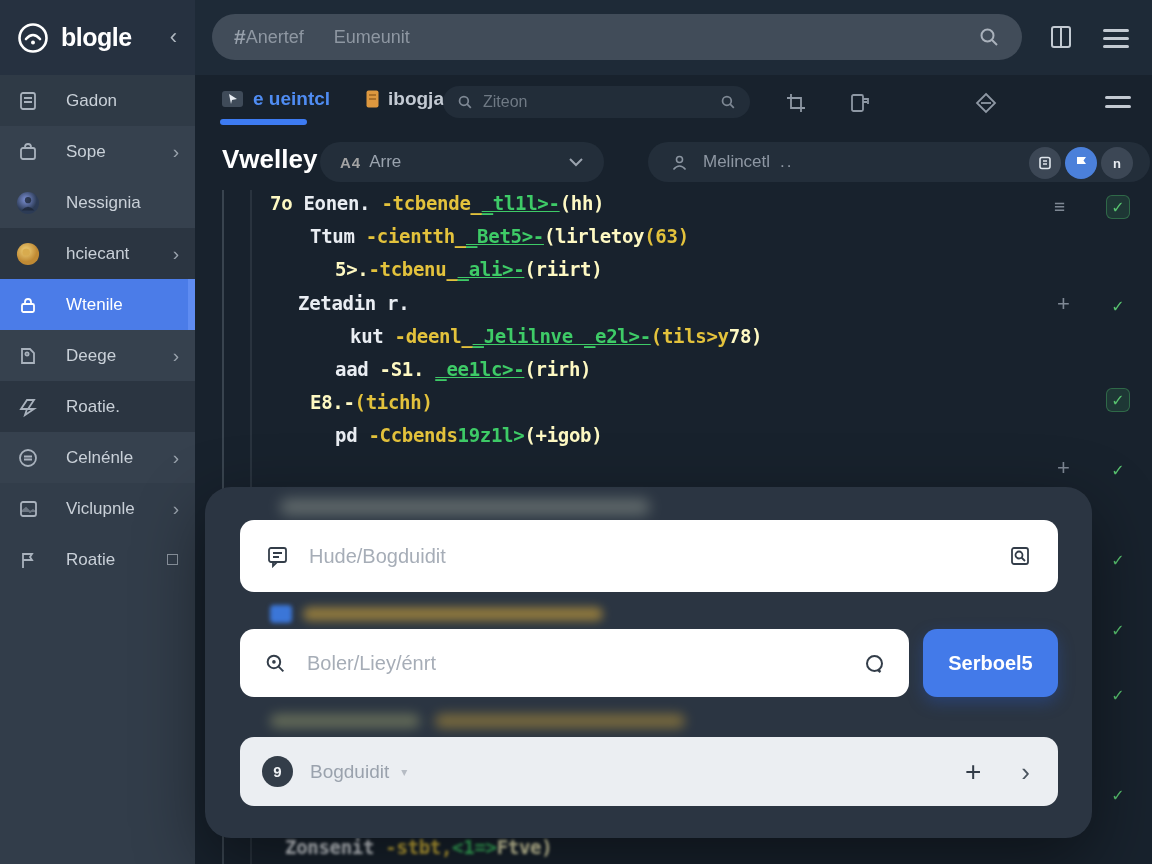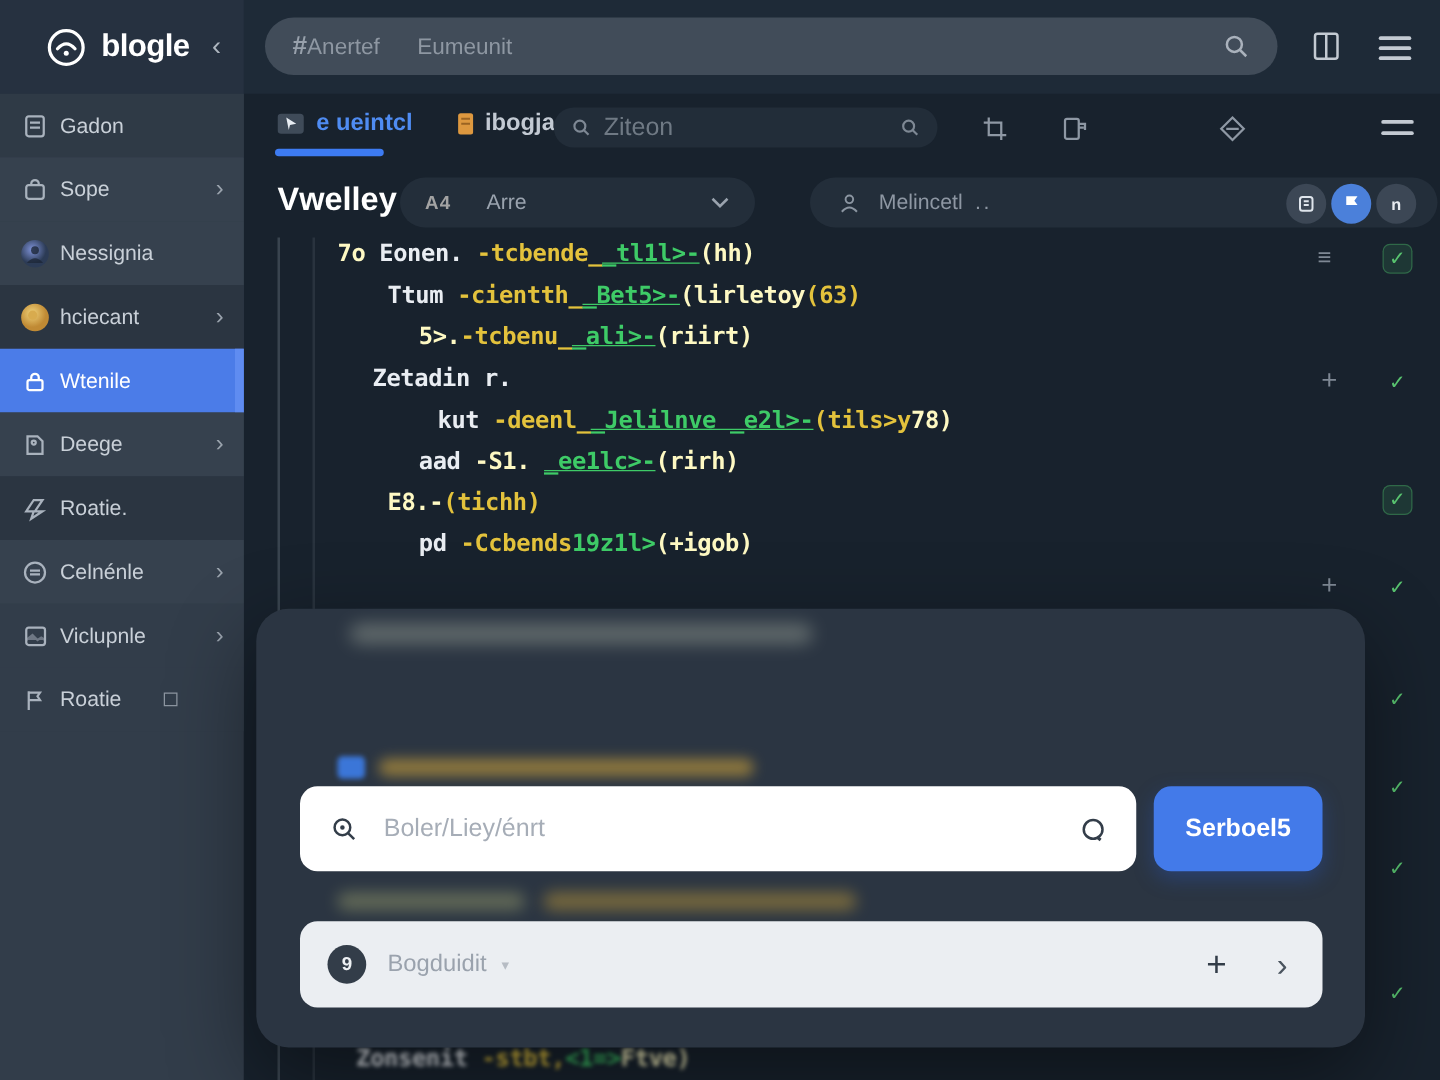--- a/index.html
+++ b/index.html
@@ -2,66 +2,66 @@
 <html><head>
 <meta charset="utf-8">
 <style>
   html,body{margin:0;padding:0;background:#10181f;}
   .app{position:relative;width:1152px;height:864px;overflow:hidden;
        font-family:"Liberation Sans","DejaVu Sans",sans-serif;background:#18222d;}
 
   
   .topbar{position:absolute;left:0;top:0;width:1152px;height:75px;background:#1e2a37;}
   .brand{position:absolute;left:0;top:0;width:195px;height:75px;background:#263140;
-         display:flex;align-items:center;gap:11px;padding-left:36px;box-sizing:border-box;}
+         display:flex;align-items:center;gap:11px;padding-left:16px;box-sizing:border-box;}
   .brand-name{color:#fff;font-size:25px;font-weight:bold;letter-spacing:-.5px;}
   .collapse{position:absolute;right:18px;top:24px;color:#aeb6bf;font-size:22px;line-height:26px;}
   .topsearch{position:absolute;left:212px;top:14px;width:810px;height:46px;background:#414c59;
              border-radius:23px;display:flex;align-items:center;padding:0 22px;box-sizing:border-box;}
   .topsearch .hash{color:#98a1ac;font-size:21px;font-weight:600;}
   .topsearch .ph{color:#8e97a2;font-size:18px;}
   .ph1{}.ph2{margin-left:30px}
   .topsearch .mag{margin-left:auto}
   .icon-btn{position:absolute;display:flex;align-items:center;justify-content:center;color:#c3cad2;}
   .split-btn{left:1046px;top:22px;width:30px;height:30px;}
   .menu3{left:1100px;top:25px;width:32px;height:26px;flex-direction:column;gap:5px;}
   .menu3 i,.menu2 i{display:block;width:26px;height:3px;background:#c3cad2;border-radius:2px;}
 
   
   .sidebar{position:absolute;left:0;top:75px;width:195px;height:789px;background:#323d4a;}
-  .sitem{height:51px;display:flex;align-items:center;gap:8px;padding:0 16px;box-sizing:border-box;
+  .sitem{height:51px;display:flex;align-items:center;gap:26px;padding:0 16px;box-sizing:border-box;
          color:#c9d0d8;font-size:17px;position:relative;}
   .sitem .icon{width:24px;height:24px;display:flex;align-items:center;justify-content:center;color:#a9b2bd;flex:none;}
   .sitem .chev{margin-left:auto;color:#9aa3ad;font-size:19px;}
   .bgA{background:#2f3a46}.bgB{background:#36414e}.bgC{background:#2b3541}.bgD{background:#323d4a}
   .sitem.selected{background:#4b7ce8;color:#ffffff;}
   .sitem.selected .icon{color:#fff;}
   .sitem.selected::after{content:"";position:absolute;right:0;top:0;width:7px;height:100%;background:#5f8cf1;}
   .tiny-square{width:9px;height:9px;border:1.5px solid #8d96a1;margin-left:26px;}
 
   
   .tab{position:absolute;display:flex;align-items:center;gap:9px;font-size:19px;font-weight:bold;}
   .tab1{left:222px;top:88px;color:#4f8cf2;}
   .tab2{left:366px;top:88px;color:#c3cad3;}
   .tab-underline{position:absolute;left:220px;top:119px;width:87px;height:6px;border-radius:3px;background:#3d7bf2;}
   .tabsearch{position:absolute;left:443px;top:86px;width:307px;height:32px;background:#222d39;border-radius:16px;
-             display:flex;align-items:center;padding:0 14px;box-sizing:border-box;color:#6f7984;font-size:20px;gap:10px;}
+             display:flex;align-items:center;padding:0 14px;box-sizing:border-box;color:#6f7984;font-size:16px;gap:10px;}
   .tabsearch .mag2{margin-left:auto;}
   .crop-btn{left:784px;top:91px;width:24px;height:24px;color:#8e98a4;}
   .export-btn{left:847px;top:90px;width:24px;height:24px;color:#8e98a4;}
   .diamond-btn{left:974px;top:91px;width:24px;height:24px;color:#8e98a4;}
   .menu2{left:1104px;top:95px;width:28px;height:14px;flex-direction:column;gap:6px;}
 
   
   .page-title{position:absolute;left:222px;top:144px;color:#fff;font-size:26px;font-weight:bold;}
   .pill{position:absolute;height:40px;background:#232e3a;border-radius:20px;display:flex;align-items:center;
         box-sizing:border-box;color:#9aa3ae;font-size:17px;}
   .pill-filter{left:320px;top:142px;width:284px;padding:0 20px;}
   .pill-filter .ficon{color:#a3a3a3;font-size:15px;font-weight:bold;letter-spacing:1px;}
-  .pill-filter .flabel{margin-left:28px;}
+  .pill-filter .flabel{margin-left:8px;}
   .pill-filter .chevdn{margin-left:auto;color:#9aa3ae;}
   .pill-assignee{left:648px;top:142px;width:502px;padding:0 22px;color:#8e97a3;}
   .pill-assignee .alabel{margin-left:14px;}
   .pill-assignee .dots{margin-left:10px;letter-spacing:2px;}
   .circ{position:absolute;top:147px;width:32px;height:32px;border-radius:50%;display:flex;align-items:center;
         justify-content:center;color:#e8ecf1;font-size:13px;font-weight:bold;}
   .circ1{left:1029px;background:#3c4755;}
   .circ2{left:1065px;background:#4b80da;}
   .circ3{left:1101px;background:#3c4755;}
 
@@ -401,20 +401,37 @@
 
   <div class="blurcode"><div class="code-line"><span class="tok-w">Zonsenit </span><span class="tok-y">-stbt,</span><span class="tok-g">&lt;1=&gt;</span><span class="tok-b">Ftve)</span></div></div>
 
   <div class="modal">
     <div class="blurstrip bs1"></div>
     <div class="blurstrip bs2"></div>
     <div class="blurstrip bs2b"></div>
     <div class="blurstrip bs3"></div>
     <div class="blurstrip bs3b"></div>
 
+    <div class="mrow mrow1">
+      <span class="mic">
+        <svg width="23" height="23" viewBox="0 0 23 23" fill="none" stroke="currentColor" stroke-width="1.8">
+          <rect x="3" y="3" width="17" height="14" rx="2"></rect>
+            <path d="M7 8 H16 M7 12 H13"></path>
+            <path d="M7 17 L7 21 L11 17"></path>
+        </svg>
+      </span>
+      <input class="minput" placeholder="Hude/Bogduidit" style="">
+      <span class="mic">
+        <svg width="23" height="23" viewBox="0 0 23 23" fill="none" stroke="currentColor" stroke-width="1.8">
+          <rect x="3" y="3" width="16" height="16" rx="2"></rect>
+            <circle cx="10" cy="10" r="3.5"></circle>
+            <path d="M12.5 12.5 L16 16"></path>
+        </svg>
+      </span>
+    </div>
 
     <div class="mrow mrow2">
       <span class="mic">
         <svg width="23" height="23" viewBox="0 0 22 22" fill="none" stroke="currentColor" stroke-width="1.9">
           <circle cx="9.5" cy="9.5" r="6"></circle>
             <path d="M14 14 L18.5 18.5"></path>
             <circle cx="9.5" cy="9.5" r="0.8" fill="currentColor"></circle>
         </svg>
       </span>
       <input class="minput" placeholder="Boler/Liey/énrt" style="">

